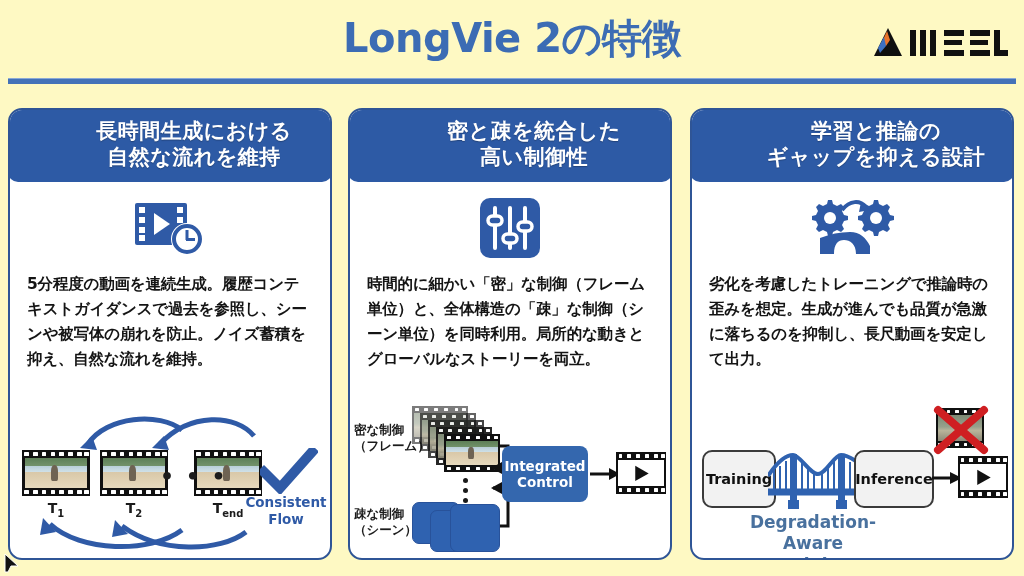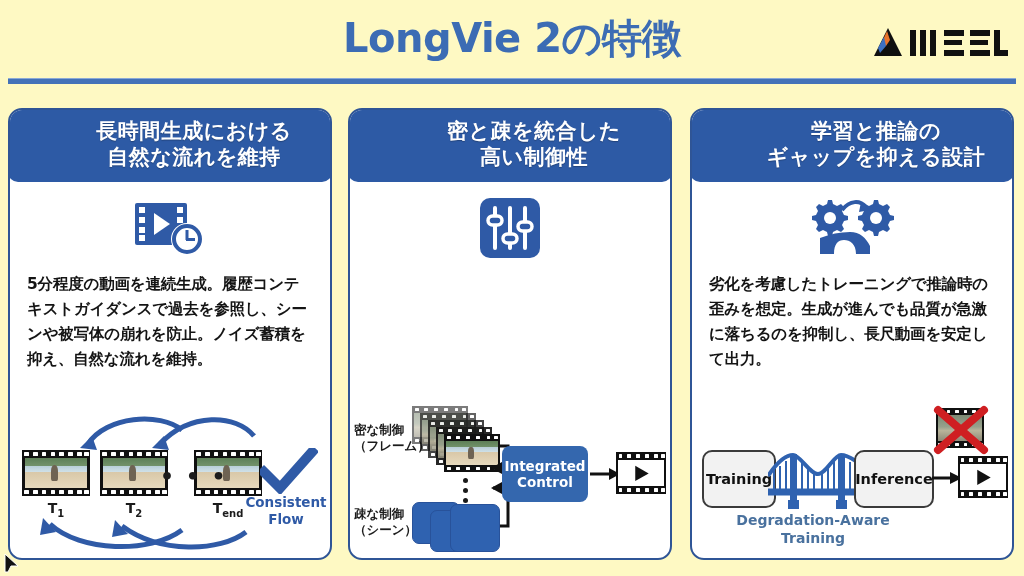--- a/index.html
+++ b/index.html
@@ -125,21 +125,21 @@
   }
 
   
   .stage-box{
     position:absolute;background:#f2f2f2;border:2px solid #3b3b3b;
     border-radius:10px;display:flex;align-items:center;justify-content:center;
     font-size:14.5px;font-weight:bold;color:#111;
   }
   .deg-label{
     position:absolute;left:28px;top:106px;width:186px;text-align:center;
-    font-size:14px;font-weight:bold;color:#49719e;line-height:1.25;
+    font-size:17px;font-weight:bold;color:#49719e;line-height:1.25;
   }
 
   .cursor{position:absolute;left:4px;top:553px;width:18px;height:20px;}
 </style>
 </head>
 <body>
 
 <div class="slide">
 
   <div class="slide-title">LongVie 2の特徴</div>
@@ -327,20 +327,21 @@
           <line x1="47" y1="12" x2="47" y2="52"></line>
         </g>
         <g fill="#2f5aa6" stroke="#ffffff" stroke-width="3.5">
           <rect x="10" y="20" width="14" height="9" rx="4.5"></rect>
           <rect x="25" y="38" width="14" height="9" rx="4.5"></rect>
           <rect x="40" y="26" width="14" height="9" rx="4.5"></rect>
         </g>
       </svg>
     </div>
 
+    <div class="card-body">時間的に細かい「密」な制御（フレーム単位）と、全体構造の「疎」な制御（シーン単位）を同時利用。局所的な動きとグローバルなストーリーを両立。</div>
 
     <div class="card-fig">
       <div class="p2-label" style="left:4px;top:16px;">
         <div>密な制御</div>
         <div>（フレーム）</div>
       </div>
       <div class="p2-label" style="left:4px;top:100px;">
         <div>疎な制御</div>
         <div>（シーン）</div>
       </div>

